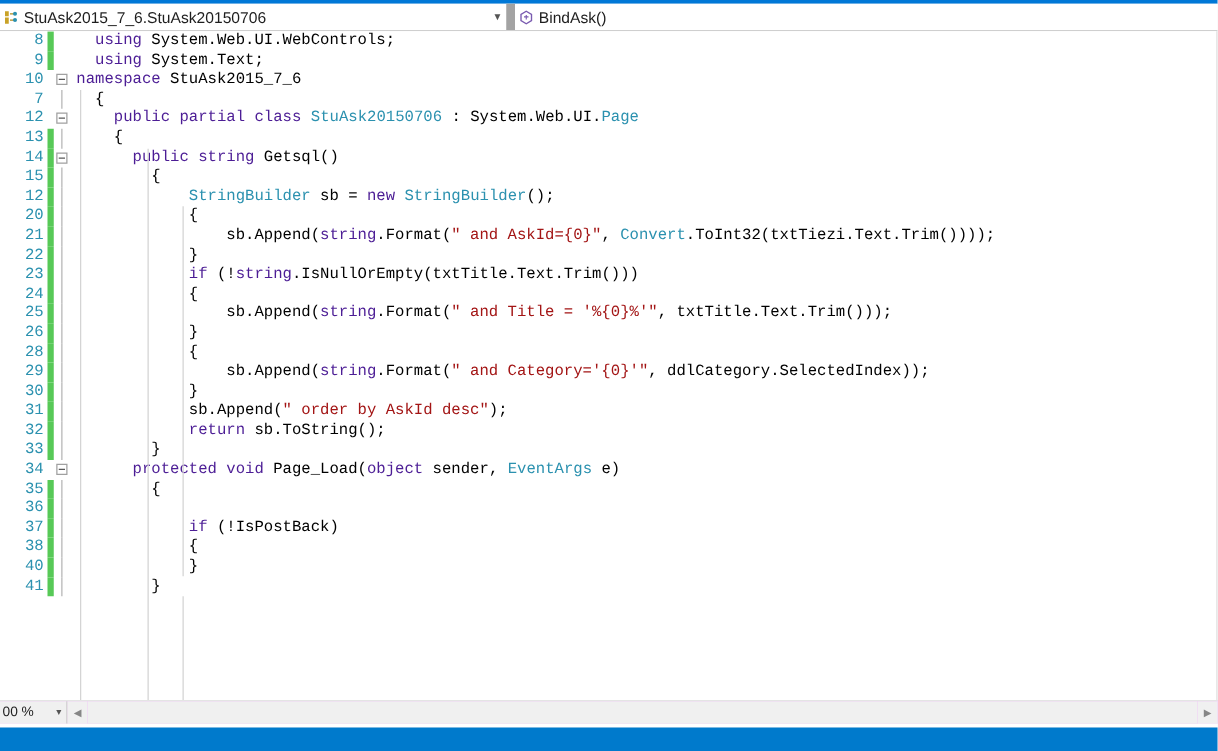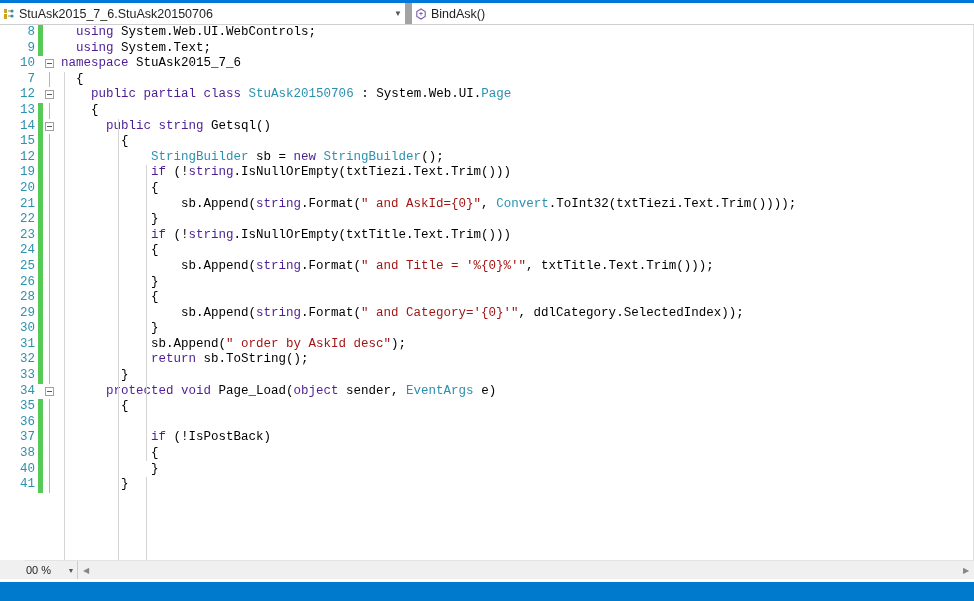--- a/index.html
+++ b/index.html
@@ -133,21 +133,20 @@
   
   .guides{position:absolute;left:0;top:0;right:0;bottom:0;pointer-events:none;}
   .guide{position:absolute;width:1px;background:#d4d4d4;}
 
   
   .hscroll{
     height:18px;flex:0 0 auto;
     background:#f0abfc;
     display:flex;align-items:stretch;
     border-top:1px solid #e4e4e4;
-    margin-left:24px;
   }
   .zoom-box{
     width:54px;flex:0 0 auto;
     display:flex;align-items:center;
     background:#f0f0f0;
     border-right:1px solid #cccccc;
     font-size:11px;color:#1e1e1e;
     padding-left:2px;
     box-sizing:border-box;
   }
@@ -216,21 +215,20 @@
       </div>
     <div class="line"><div class="ln">8</div><div class="chg saved"></div><div class="fold"></div><div class="code"><span class="pl">  </span><span class="kw">using</span><span class="pl"> System.Web.UI.WebControls;</span></div></div>
         <div class="line"><div class="ln">9</div><div class="chg saved"></div><div class="fold"></div><div class="code"><span class="pl">  </span><span class="kw">using</span><span class="pl"> System.Text;</span></div></div>
         <div class="line"><div class="ln">10</div><div class="chg"></div><div class="fold"><span class="box"></span></div><div class="code"><span class="kw">namespace</span><span class="pl"> StuAsk2015_7_6</span></div></div>
         <div class="line"><div class="ln">7</div><div class="chg"></div><div class="fold"><span class="vline"></span></div><div class="code"><span class="pl">  {</span></div></div>
         <div class="line"><div class="ln">12</div><div class="chg"></div><div class="fold"><span class="box"></span></div><div class="code"><span class="pl">    </span><span class="kw">public</span><span class="pl"> </span><span class="kw">partial</span><span class="pl"> </span><span class="kw">class</span><span class="pl"> </span><span class="ty">StuAsk20150706</span><span class="pl"> : System.Web.UI.</span><span class="ty">Page</span></div></div>
         <div class="line"><div class="ln">13</div><div class="chg saved"></div><div class="fold"><span class="vline"></span></div><div class="code"><span class="pl">    {</span></div></div>
         <div class="line"><div class="ln">14</div><div class="chg saved"></div><div class="fold"><span class="box"></span></div><div class="code"><span class="pl">      </span><span class="kw">public</span><span class="pl"> </span><span class="kw">string</span><span class="pl"> Getsql()</span></div></div>
         <div class="line"><div class="ln">15</div><div class="chg saved"></div><div class="fold"><span class="vline"></span></div><div class="code"><span class="pl">        {</span></div></div>
         <div class="line"><div class="ln">12</div><div class="chg saved"></div><div class="fold"><span class="vline"></span></div><div class="code"><span class="pl">            </span><span class="ty">StringBuilder</span><span class="pl"> sb = </span><span class="kw">new</span><span class="pl"> </span><span class="ty">StringBuilder</span><span class="pl">();</span></div></div>
-        <div class="line"><div class="ln">19</div><div class="chg saved"></div><div class="fold"><span class="vline"></span></div><div class="code"><span class="pl">            </span><span class="kw">if</span><span class="pl"> (!</span><span class="kw">string</span><span class="pl">.IsNullOrEmpty(txtTiezi.Text.Trim()))</span></div></div>
         <div class="line"><div class="ln">20</div><div class="chg saved"></div><div class="fold"><span class="vline"></span></div><div class="code"><span class="pl">            {</span></div></div>
         <div class="line"><div class="ln">21</div><div class="chg saved"></div><div class="fold"><span class="vline"></span></div><div class="code"><span class="pl">                sb.Append(</span><span class="kw">string</span><span class="pl">.Format(</span><span class="str">" and AskId={0}"</span><span class="pl">, </span><span class="ty">Convert</span><span class="pl">.ToInt32(txtTiezi.Text.Trim())));</span></div></div>
         <div class="line"><div class="ln">22</div><div class="chg saved"></div><div class="fold"><span class="vline"></span></div><div class="code"><span class="pl">            }</span></div></div>
         <div class="line"><div class="ln">23</div><div class="chg saved"></div><div class="fold"><span class="vline"></span></div><div class="code"><span class="pl">            </span><span class="kw">if</span><span class="pl"> (!</span><span class="kw">string</span><span class="pl">.IsNullOrEmpty(txtTitle.Text.Trim()))</span></div></div>
         <div class="line"><div class="ln">24</div><div class="chg saved"></div><div class="fold"><span class="vline"></span></div><div class="code"><span class="pl">            {</span></div></div>
         <div class="line"><div class="ln">25</div><div class="chg saved"></div><div class="fold"><span class="vline"></span></div><div class="code"><span class="pl">                sb.Append(</span><span class="kw">string</span><span class="pl">.Format(</span><span class="str">" and Title = '%{0}%'"</span><span class="pl">, txtTitle.Text.Trim()));</span></div></div>
         <div class="line"><div class="ln">26</div><div class="chg saved"></div><div class="fold"><span class="vline"></span></div><div class="code"><span class="pl">            }</span></div></div>
         <div class="line"><div class="ln">28</div><div class="chg saved"></div><div class="fold"><span class="vline"></span></div><div class="code"><span class="pl">            {</span></div></div>
         <div class="line"><div class="ln">29</div><div class="chg saved"></div><div class="fold"><span class="vline"></span></div><div class="code"><span class="pl">                sb.Append(</span><span class="kw">string</span><span class="pl">.Format(</span><span class="str">" and Category='{0}'"</span><span class="pl">, ddlCategory.SelectedIndex));</span></div></div>
         <div class="line"><div class="ln">30</div><div class="chg saved"></div><div class="fold"><span class="vline"></span></div><div class="code"><span class="pl">            }</span></div></div>

